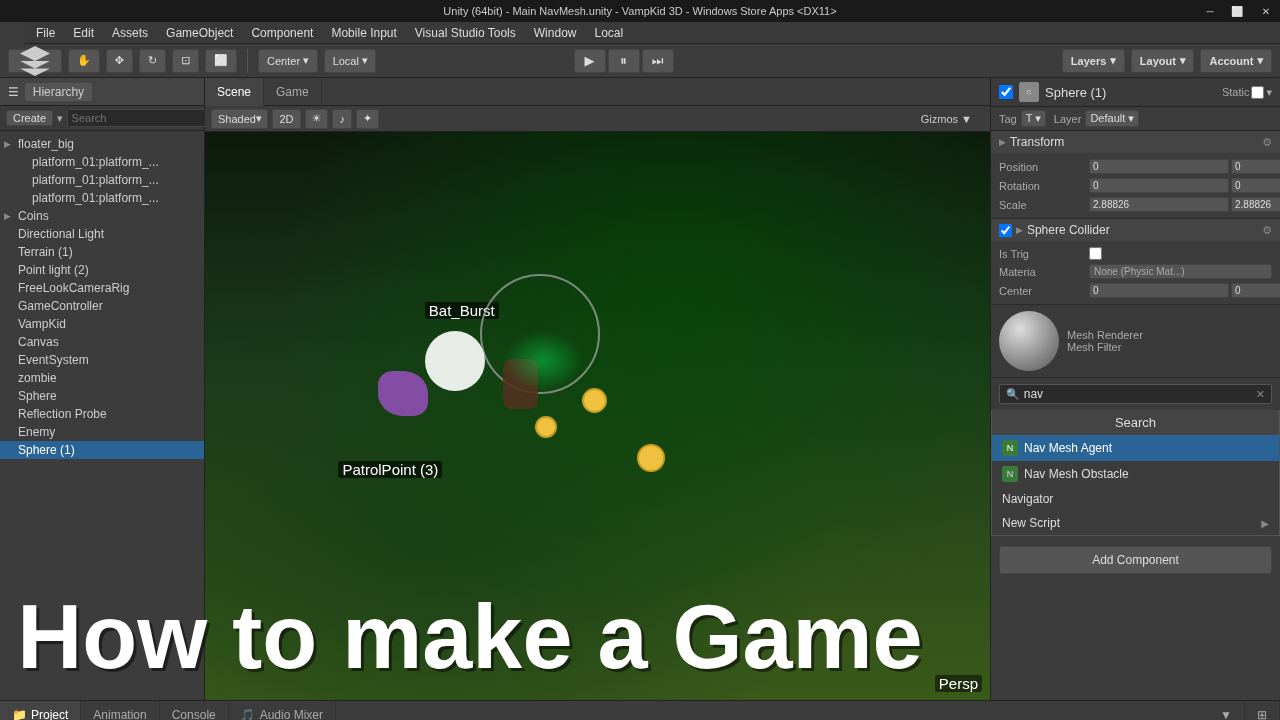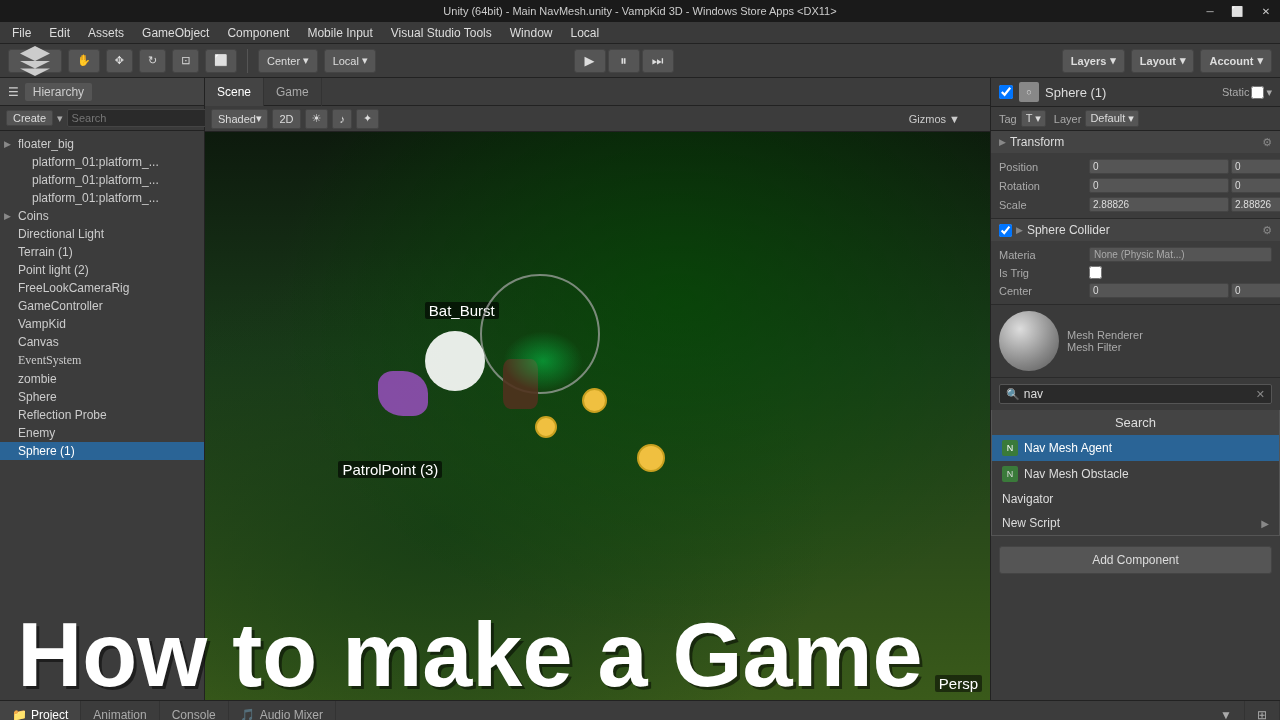--- a/index.html
+++ b/index.html
@@ -45,20 +45,21 @@
 
     
     #menu-bar {
       height: 22px;
       background: #3a3a3a;
       display: flex;
       align-items: center;
       padding: 0 4px;
       gap: 2px;
       border-bottom: 1px solid #222;
+      margin-left: 24px;
     }
     .menu-item {
       padding: 2px 8px;
       cursor: pointer;
       border-radius: 2px;
       font-size: 12px;
       color: #ddd;
     }
 
     
@@ -505,21 +506,21 @@
       height: 28px;
       display: flex;
       align-items: center;
       gap: 4px;
     }
     .bottom-tab.active { background: #444; color: #fff; }
 
     
     #overlay-text {
       position: fixed;
-      bottom: 20px;
+      bottom: 38px;
       left: 0;
       width: 940px;
       display: flex;
       align-items: center;
       justify-content: center;
       pointer-events: none;
       z-index: 100;
     }
     .big-text {
       font-size: 90px;
@@ -668,21 +669,21 @@
           <span>GameController</span>
         </div>
         <div class="tree-item" style="padding-left: 4px;">
           <span class="tree-arrow"> </span>
           <span>VampKid</span>
         </div>
         <div class="tree-item" style="padding-left: 4px;">
           <span class="tree-arrow"> </span>
           <span>Canvas</span>
         </div>
-        <div class="tree-item" style=" font-family: Liberation Serif, serif;">
+        <div class="tree-item" style="">
           <span class="tree-arrow"> </span>
           <span>EventSystem</span>
         </div>
         <div class="tree-item" style="padding-left: 4px;">
           <span class="tree-arrow"> </span>
           <span>zombie</span>
         </div>
         <div class="tree-item" style="padding-left: 4px;">
           <span class="tree-arrow"> </span>
           <span>Sphere</span>
@@ -709,21 +710,21 @@
     </div>
     <div class="scene-toolbar">
       <div class="scene-toolbar-btn">
         <span>Shaded</span> ▾
       </div>
       <div class="scene-toolbar-btn">2D</div>
       <div class="scene-toolbar-btn">☀</div>
       <div class="scene-toolbar-btn">♪</div>
       <div class="scene-toolbar-btn">✦</div>
       <div style="flex:1"></div>
-      <span style="font-size:11px;color:#ccc;cursor:pointer;margin-right:24px;">Gizmos ▼</span>
+      <span style="font-size:11px;color:#ccc;cursor:pointer;margin-right:12px;">Gizmos ▼</span>
     </div>
     <div class="scene-view scene-bg">
 
       <div class="scene-label bat-burst-label">Bat_Burst</div>
       <div class="scene-label patrol-label">PatrolPoint (3)</div>
       <div class="scene-label persp-label">Persp</div>
 
       <div style="position:absolute;top:25%;left:35%;width:120px;height:120px;border:2px solid #aaa;border-radius:50%;opacity:0.7;"></div>
       <div style="position:absolute;top:35%;left:28%;width:60px;height:60px;background:rgba(255,255,255,0.9);border-radius:50%;"></div>
       <div style="position:absolute;top:42%;left:22%;width:50px;height:45px;background:rgba(160,80,200,0.8);border-radius:30% 50%;"></div>
@@ -797,26 +798,26 @@
 
     <div class="component-section">
       <div class="component-header">
         <input type="checkbox" checked="" style="">
         <span style="color:#888;font-size:9px">▶</span>
         <span class="component-title">Sphere Collider</span>
         <span style="margin-left:auto;color:#888;font-size:11px">⚙</span>
       </div>
       <div class="component-body">
         <div class="prop-row">
+          <span class="prop-label">Is Trig</span>
+          <input type="checkbox" style="">
+        </div>
+        <div class="prop-row">
           <span class="prop-label">Materia</span>
           <div style="background:#555;border:1px solid #444;padding:1px 4px;border-radius:2px;font-size:10px;flex:1;color:#aaa">None (Physic Mat...)</div>
-        </div>
-        <div class="prop-row">
-          <span class="prop-label">Is Trig</span>
-          <input type="checkbox" style="">
         </div>
         <div class="prop-row">
           <span class="prop-label">Center</span>
           <div class="xyz-row" style="flex:1">
             <input class="xyz-field" type="text" value="0" style="">
             <input class="xyz-field" type="text" value="0" style="">
 
           </div>
         </div>
       </div>

